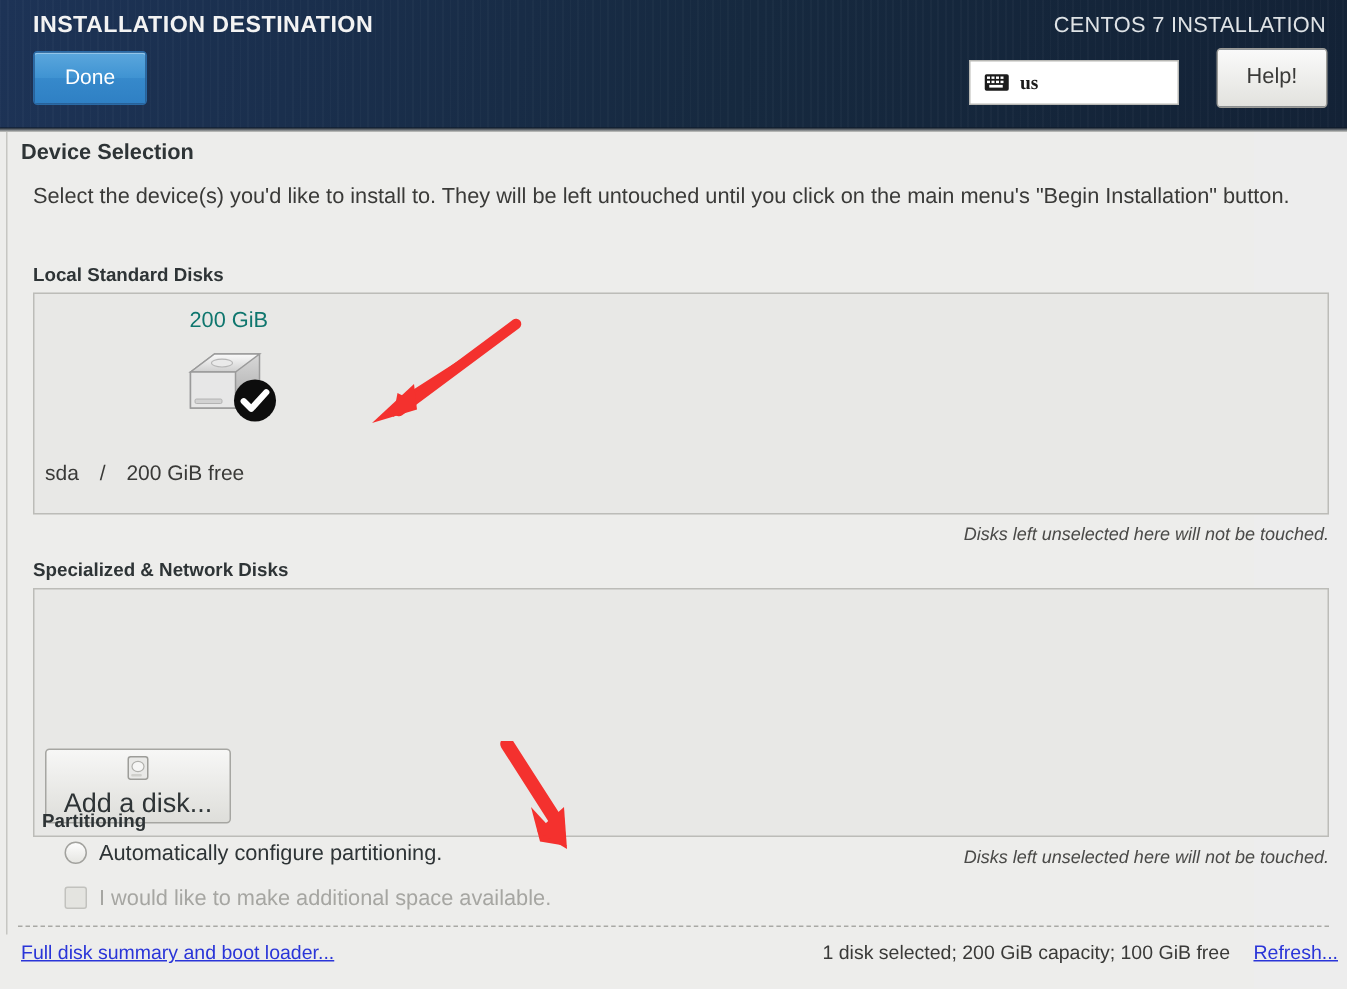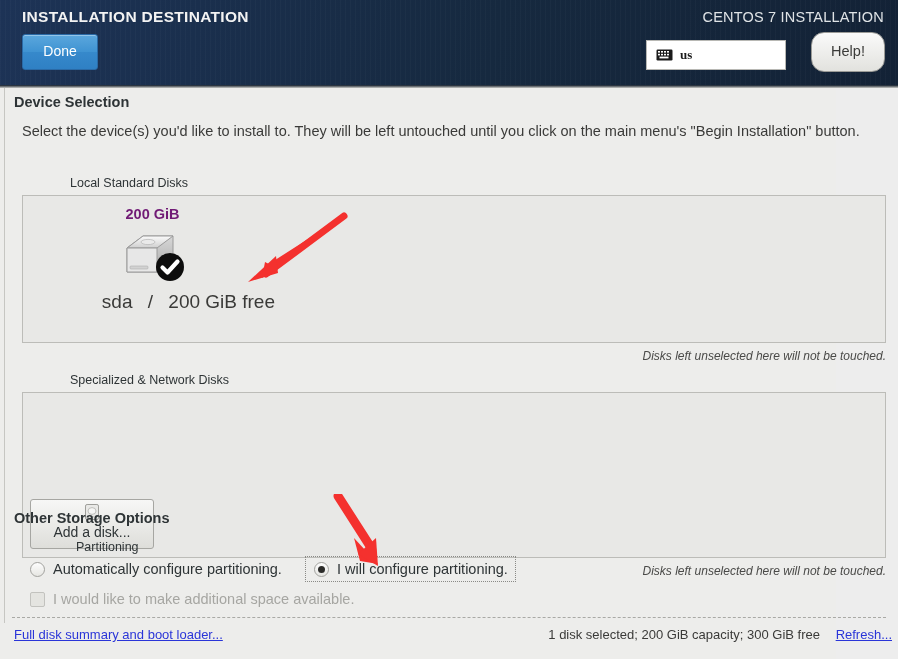--- a/index.html
+++ b/index.html
@@ -44,63 +44,63 @@
   .kbd-box{
     position:absolute;right:112px;top:40px;width:140px;height:30px;
     background:#fff;border:1px solid #b8b8b4;
     display:flex;align-items:center;gap:7px;padding-left:9px;
     box-sizing:border-box;cursor:pointer;
   }
   .kbd-lbl{font-size:13px;font-weight:bold;color:#1b1b1b;font-family:Liberation Serif, serif;}
   .kbd-ico{width:17px;height:12px;display:block;}
   .help-btn{
     position:absolute;right:13px;top:32px;width:72px;height:38px;
-    border:1px solid #9b9b97;border-radius:13px;
+    border:1px solid #9b9b97;border-radius:3px;
     background:linear-gradient(180deg,#fafafa,#e2e2de);
     color:#3a3a38;font-size:14.5px;line-height:37px;text-align:center;
     cursor:pointer;
   }
 
   
   .body{position:absolute;left:0;top:88px;width:836px;height:571px;background:#ededeb;}
   .lrail{position:absolute;left:4px;top:0;width:1px;height:535px;background:#c6c6c2;}
 
   .h1{position:absolute;font-size:14.5px;font-weight:bold;color:#2e3436;}
   .ptxt{position:absolute;font-size:14.5px;color:#3a3a38;line-height:22px;}
-  .h2{position:absolute;font-size:12.5px;font-weight:normal;color:#2e3436;margin-left:48px;}
+  .h2{position:absolute;font-size:12.5px;font-weight:bold;color:#2e3436;}
   .note{
     position:absolute;font-size:12px;font-style:italic;color:#4a4a48;
     text-align:right;
   }
 
   .panel{
     position:absolute;border:1px solid #bcbcb8;background:#e8e8e6;box-sizing:border-box;
   }
 
   
   .disk-tile{position:absolute;left:30px;top:118px;width:245px;height:130px;cursor:pointer;}
-  .disk-cap{width:100%;text-align:center;font-size:14.5px;color:#701a75;font-weight:bold;}
+  .disk-cap{width:100%;text-align:center;font-size:14.5px;color:#0f766e;}
   .disk-icon-wrap{position:relative;width:100%;height:58px;margin-top:8px;}
   .disk-name{
     width:100%;text-align:center;font-size:14.5px;font-weight:bold;color:#2b2b29;margin-top:6px;
   }
-  .disk-sub{width:100%;text-align:right;font-size:19px;color:#3a3a38;margin-top:3px;}
+  .disk-sub{width:100%;text-align:left;font-size:14px;color:#3a3a38;margin-top:19px;}
 
   
   .adddisk{
     position:absolute;left:30px;top:411px;width:124px;height:50px;
     border:1px solid #a6a6a2;border-radius:3px;
     background:linear-gradient(180deg,#f7f7f6,#dededa);
     box-sizing:border-box;text-align:center;cursor:pointer;
   }
   .adddisk .mini{margin-top:3px;}
-  .adddisk .lbl{font-size:14px;color:#2e3436;margin-top:-1px;}
-
-  
-  .optrow{position:absolute;display:flex;align-items:flex-end;cursor:pointer;}
+  .adddisk .lbl{font-size:18px;color:#2e3436;margin-top:-1px;}
+
+  
+  .optrow{position:absolute;display:flex;align-items:flex-start;cursor:pointer;margin-left:13px;}
   .radio{
     width:15px;height:15px;border-radius:50%;
     border:1px solid #a2a29e;background:linear-gradient(180deg,#fdfdfd,#e6e6e2);
     box-sizing:border-box;position:relative;flex:0 0 auto;
   }
   .radio.on:after{
     content:"";position:absolute;left:3px;top:3px;width:7px;height:7px;
     border-radius:50%;background:#2b2b29;
   }
   .optlbl{font-size:14.5px;color:#2e3436;margin-left:8px;white-space:nowrap;}
@@ -215,44 +215,39 @@
           <rect x="3.5" y="1.5" width="13" height="15" rx="1.6" fill="#e9e9e7" stroke="#9d9d99" stroke-width="1"></rect>
           <ellipse cx="10" cy="8" rx="4" ry="3.4" fill="#f6f6f5" stroke="#b0b0ac" stroke-width=".8"></ellipse>
           <rect x="5.5" y="13" width="7" height="1.6" rx=".6" fill="#cfcfcb"></rect>
         </svg>
       </div>
       <div class="lbl">Add a disk...</div>
     </div>
 
     <div class="note" style="left:386px;top:476px;width:500px;">Disks left unselected here will not be touched.</div>
 
-    <div class="h1" style="left:14px;top:422px;">Other Storage Options</div>
 
     <div class="h2" style="left:28px;top:452px;">Partitioning</div>
 
     <div class="optrow" style="left:30px;top:473px;">
       <span class="radio"></span>
       <span class="optlbl">Automatically configure partitioning.</span>
     </div>
 
-    <div class="focusbox" style="left:305px;top:468px;width:211px;height:26px;">
-      <span class="radio on"></span>
-      <span class="optlbl">I will configure partitioning.</span>
-    </div>
 
     <div class="optrow" style="left:30px;top:503px;">
       <span class="chk"></span>
       <span class="optlbl dim">I would like to make additional space available.</span>
     </div>
 
     <div class="dashed"></div>
 
     <div class="footer">
       <div class="flink" style="left:14px;top:5px;">Full disk summary and boot loader...</div>
-      <div class="fstat" style="right:78px;top:5px;">1 disk selected; 200 GiB capacity; 300 GiB free</div>
+      <div class="fstat" style="right:78px;top:5px;">1 disk selected; 200 GiB capacity; 100 GiB free</div>
       <div class="flink" style="right:6px;top:5px;">Refresh...</div>
     </div>
   </div>
 
   <svg class="arrow" style="left:232px;top:212px;" width="118" height="72" viewBox="0 0 118 72">
     <path d="M112 4 L40 50 L52 52 L30 66 L33 50 L43 55 Z" fill="#f4312e"></path>
     <path d="M112 4 L34 62" stroke="#f4312e" stroke-width="7" stroke-linecap="round"></path>
     <path d="M16 70 L44 44 L46 61 Z" fill="#f4312e"></path>
   </svg>
 

